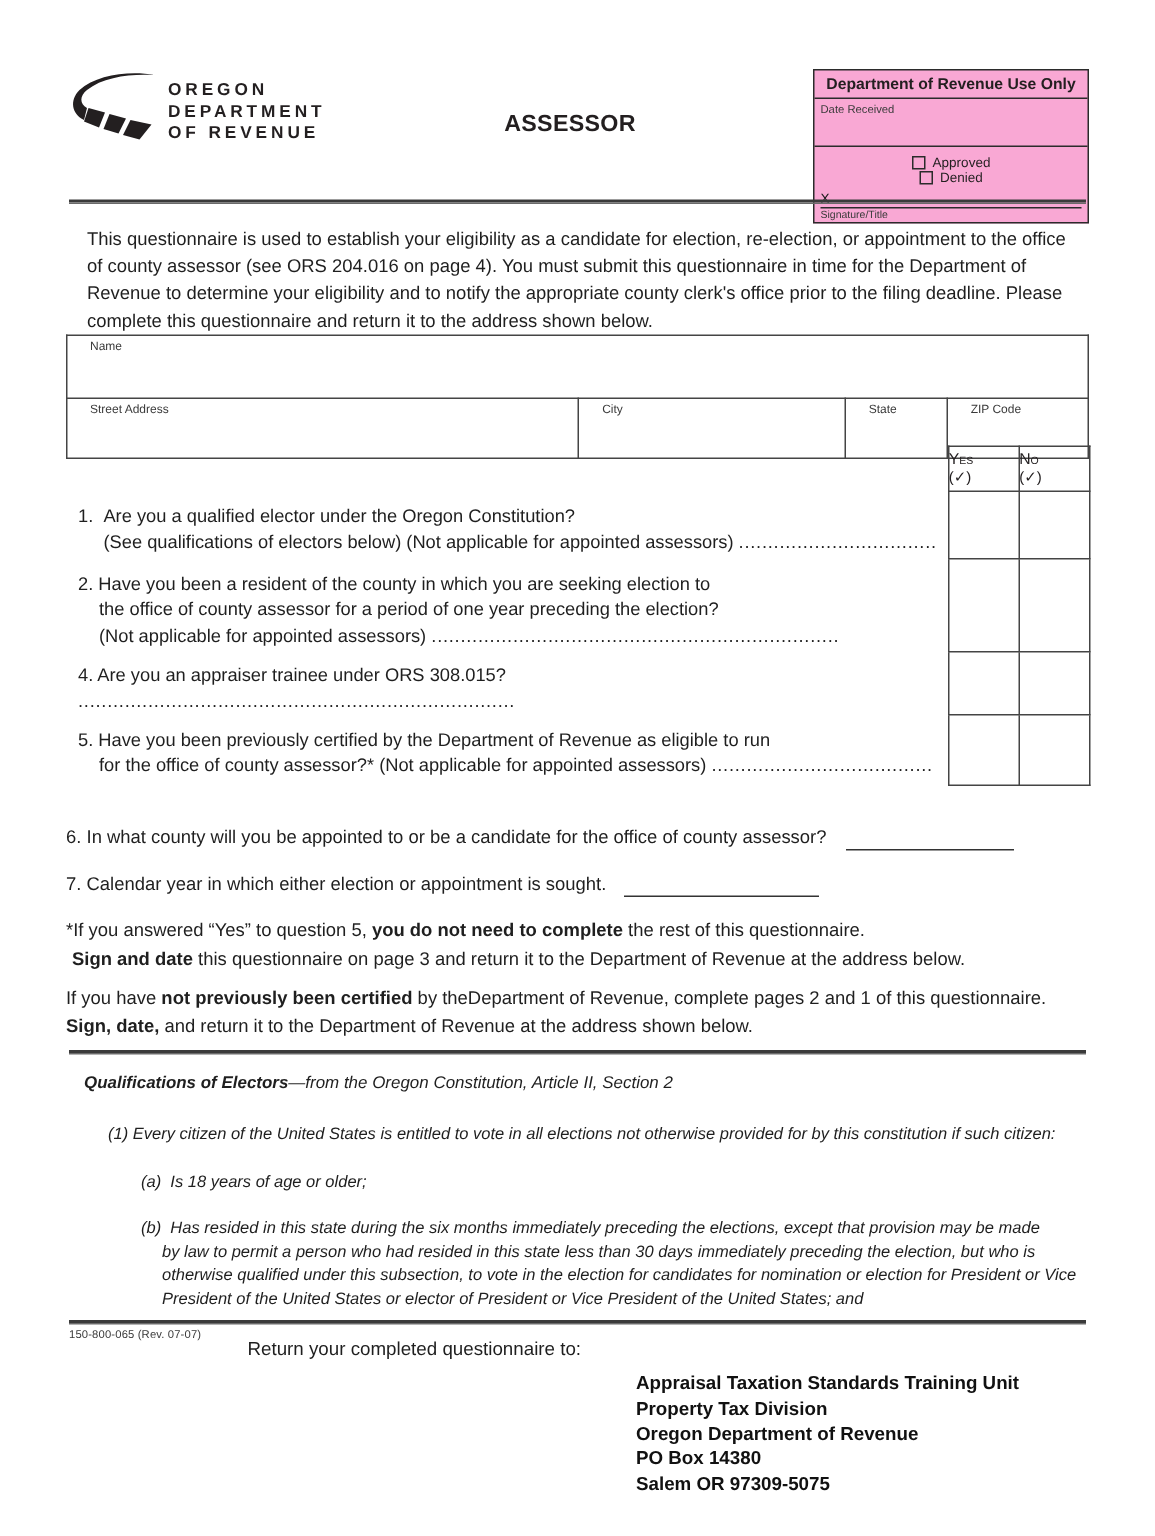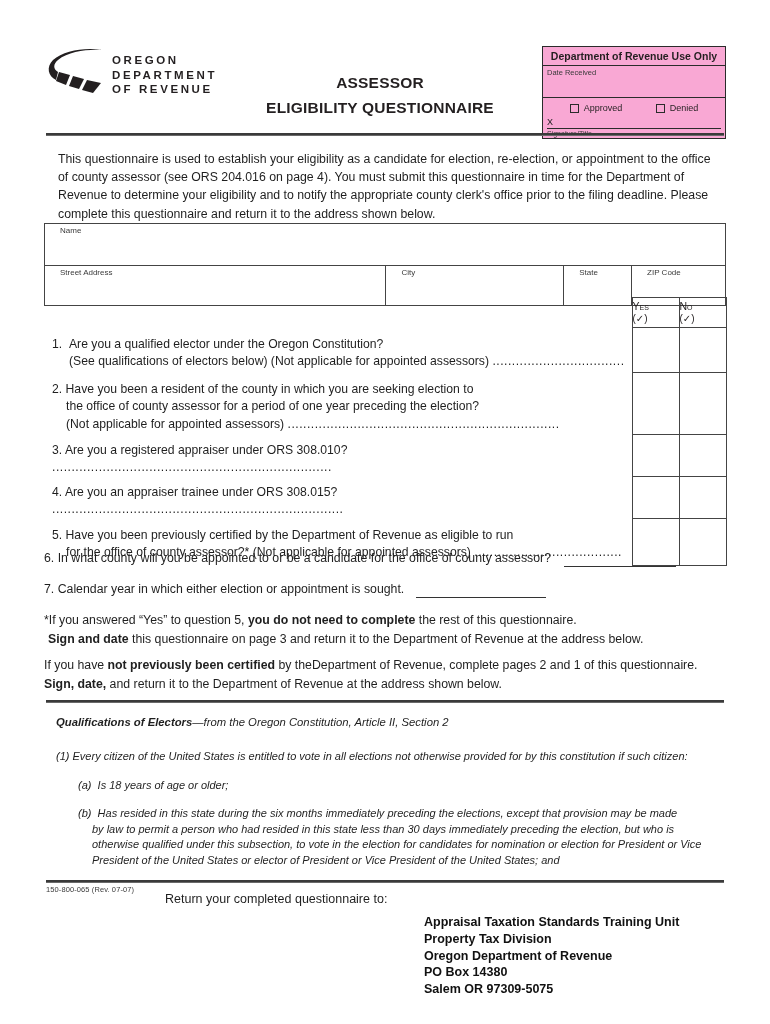--- a/index.html
+++ b/index.html
@@ -44,21 +44,21 @@
   }
   .dor-title {
     text-align: center; font-size: 10.5px; font-weight: 700;
     padding: 3px 2px 3px; border-bottom: 1px solid #2b2b2b;
     color: #231f20;
   }
   .dor-date { height: 32px; border-bottom: 1px solid #2b2b2b; position: relative; }
   .dor-date .lbl { position: absolute; left: 4px; top: 2px; font-size: 7.5px; color: #3a3a3a; }
   .dor-approve {
     display: flex; justify-content: space-around; align-items: center;
-    padding: 5px 10px 3px; font-size: 9px; color: #231f20;
+    padding: 5px 10px 3px; font-size: 9px; color: #231f20; flex-direction: column;
   }
   .cbx-wrap { display: flex; align-items: center; gap: 5px; }
   .cbx { width: 9px; height: 9px; border: 1px solid #2b2b2b; display: inline-block; }
   .dor-sign { position: relative; padding: 0 4px; }
   .dor-sign .xmark { font-size: 9px; line-height: 12px; }
   .dor-sign .sigline { border-bottom: 1px solid #2b2b2b; height: 1px; margin: 0 0 1px 0; }
   .dor-sign .siglbl { font-size: 7px; color: #3a3a3a; padding-bottom: 1px; }
 
   
   .rule-double {
@@ -120,21 +120,21 @@
 
   .rule-double.mid { position: absolute; left: 0; right: 0; top: 700px; }
 
   
   .qual { position: absolute; left: 56px; top: 714px; width: 680px; }
   .qual-head {
     font-size: 11.3px; font-style: italic; line-height: 17px; color: #1f1f1f;
   }
   .qual-head b { font-weight: 700; font-style: italic; text-align: right; }
   .qual p {
-    margin: 0; font-size: 11px; font-style: italic; line-height: 15.5px;
+    margin: 16px; font-size: 11px; font-style: italic; line-height: 15.5px;
     color: #1f1f1f;
   }
   .qual .lvl1 { margin-top: 18px; padding-left: 8px; text-indent: -8px; }
   .qual .lvl2 { margin-top: 13px; padding-left: 36px; text-indent: -14px; }
   .qual .lvl2 .cont { display: block; text-indent: 0; }
 
   
   .rule-double.bot { position: absolute; left: 0; right: 0; top: 880px; }
   .formno {
     position: absolute; left: 46px; top: 885px;
@@ -165,21 +165,20 @@
       </svg>
       <div class="logo-words">
         <div>OREGON</div>
         <div>DEPARTMENT</div>
         <div>OF REVENUE</div>
       </div>
     </div>
 
     <div class="doc-title">
       <div>ASSESSOR</div>
-      <div>ELIGIBILITY QUESTIONNAIRE</div>
     </div>
 
     <div class="dor-box">
       <div class="dor-title">Department of Revenue Use Only</div>
       <div class="dor-date">
         <span class="lbl">Date Received</span>
       </div>
       <div class="dor-approve">
         <span class="cbx-wrap">
           <span class="cbx"></span>
@@ -269,31 +268,20 @@
             <span class="ind2">
               <span>(Not applicable for appointed assessors)</span>
               <span class="dots">......................................................................</span>
             </span>
           </div>
         </td>
         <td class="col-yn"></td>
         <td class="col-yn"></td>
       </tr>
 
-      <tr>
-        <td class="col-q qcell" style="height:30px">
-          <div class="qtext" style="padding-top:7px">
-            <span>3.</span>
-            <span>Are you a registered appraiser under ORS 308.010?</span>
-            <span class="dots">........................................................................</span>
-          </div>
-        </td>
-        <td class="col-yn"></td>
-        <td class="col-yn"></td>
-      </tr>
 
       <tr>
         <td class="col-q qcell" style="height:31px">
           <div class="qtext" style="padding-top:7px">
             <span>4.</span>
             <span>Are you an appraiser trainee under ORS 308.015?</span>
             <span class="dots">...........................................................................</span>
           </div>
         </td>
         <td class="col-yn"></td>

